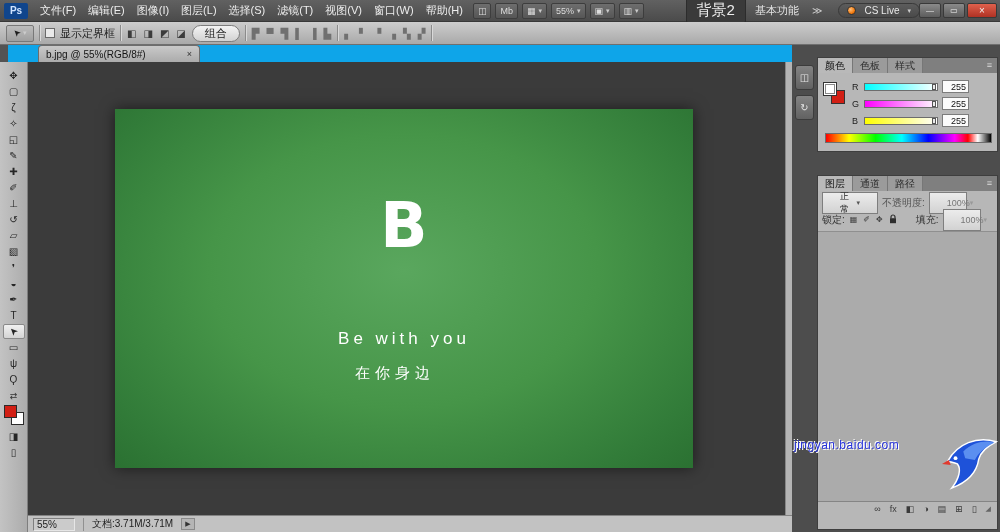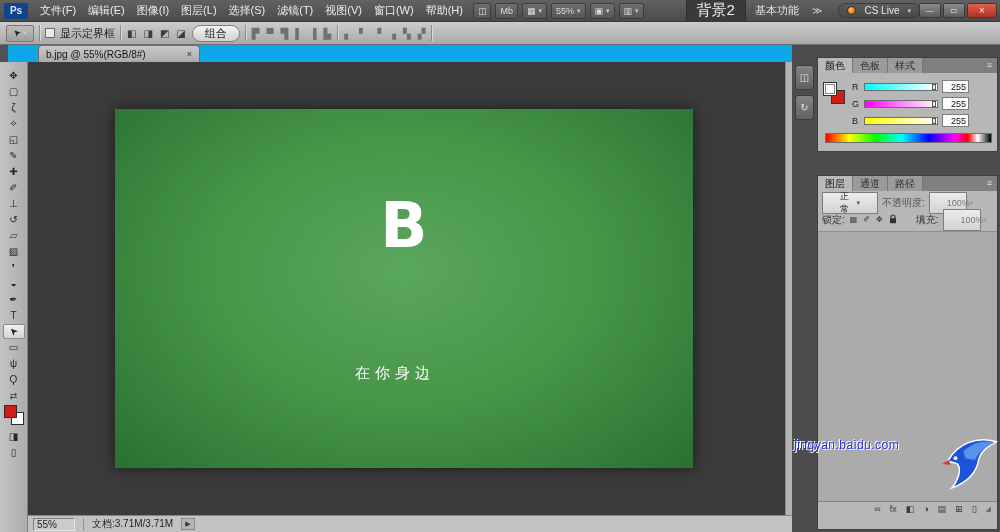--- a/index.html
+++ b/index.html
@@ -233,20 +233,21 @@
       <span class="fgsw"></span>
       <span class="bgsw"></span>
     </span>
     <span class="tool extra">◨</span>
     <span class="tool">▯</span>
   </div>
 
   <div class="canvasarea">
     <div class="image">
       <div class="blogo">B</div>
+      <div class="tag1">Be with you</div>
       <div class="tag2">在你身边</div>
     </div>
   </div>
   <div class="vscroll"></div>
 
   <div class="statusbar">
     <span class="zoombox">55%</span>
     <span class="ssep"></span>
     <span>文档:3.71M/3.71M</span>
     <span class="sarrow">▶</span>

